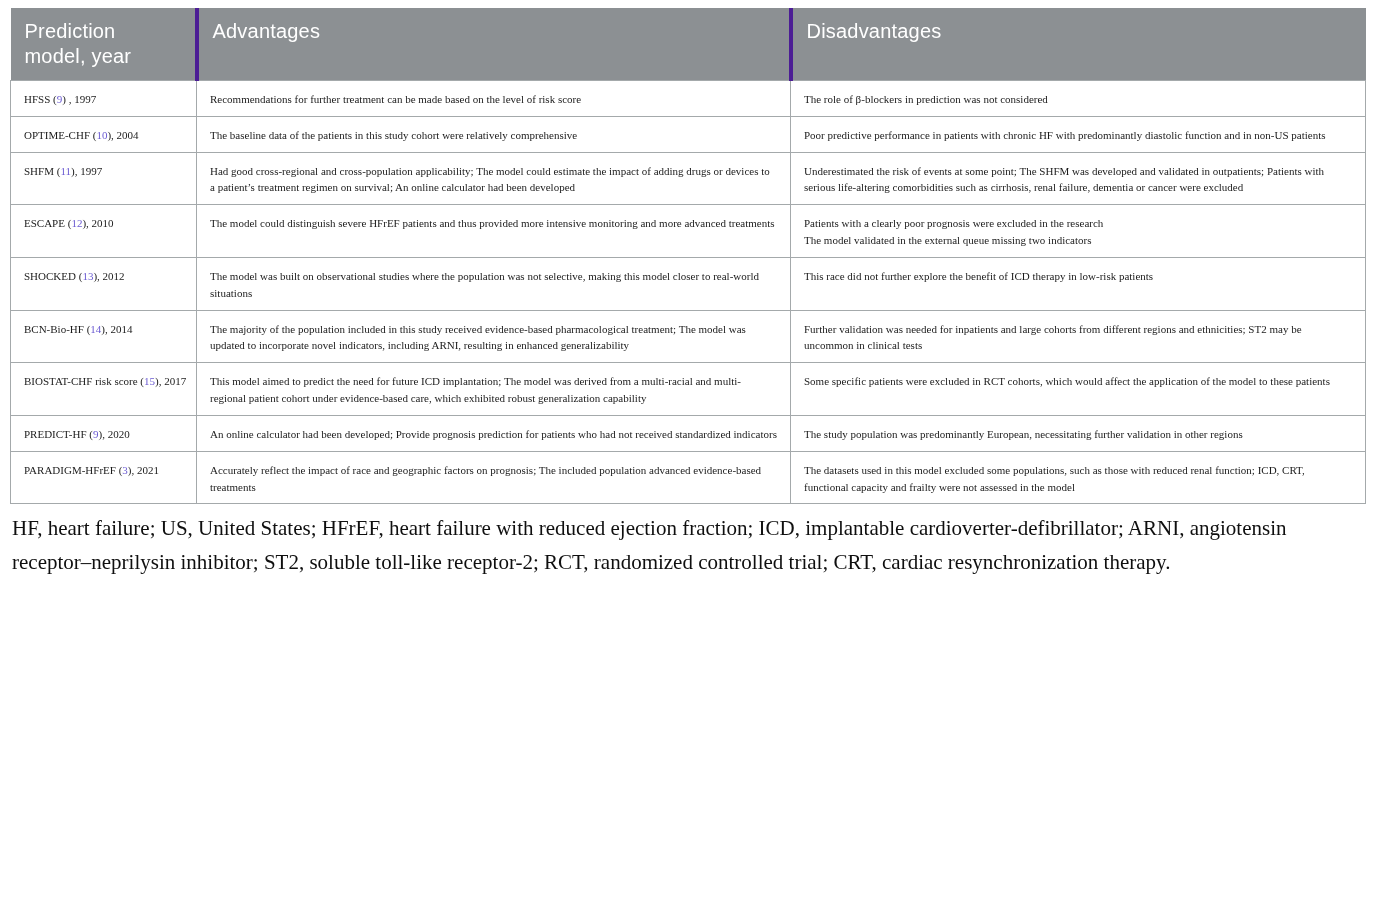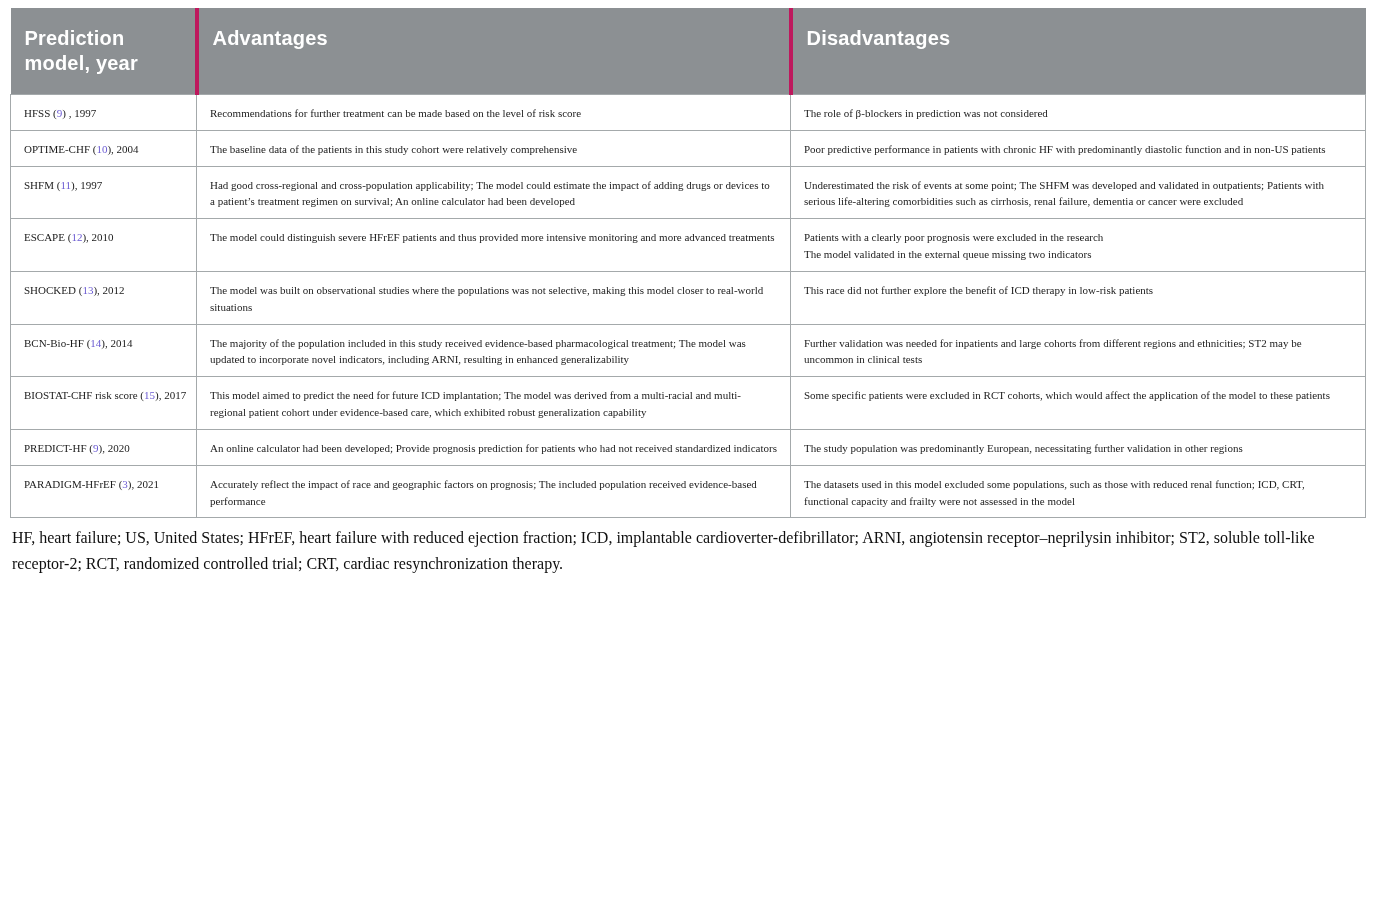--- a/index.html
+++ b/index.html
@@ -24,46 +24,46 @@
     table-layout:fixed;
   }
   col.c1{width:186px;}
   col.c2{width:594px;}
   col.c3{width:575px;}
   thead th{
     background:var(--header_bg);
     color:var(--header_text);
     font-family:"Liberation Sans", sans-serif;
     font-size:20px;
-    font-weight:700;
+    font-weight:400;
     letter-spacing:0.2px;
     text-align:left;
     vertical-align:top;
-    padding:18px 14px;
+    padding:11px 14px;
     height:67px;
     line-height:1.25;
   }
-  thead th + th{border-left:4px solid #be185d;}
+  thead th + th{border-left:4px solid #4c1d95;}
   tbody td{
     border:1px solid var(--border);
     padding:10px 13px 8px 13px;
     font-size:11px;
     line-height:1.53;
     vertical-align:top;
     white-space:pre-line;
   }
   td.model{padding-right:8px;}
   a.cite{
     color:var(--citation);
     text-decoration:none;
     cursor:pointer;
   }
   .footnote{
     width:1355px;
-    font-size:16px;
+    font-size:21px;
     line-height:1.62;
     padding:7px 2px 0 2px;
     color:#0f0f0f;
   }
 </style>
 </head>
 <body>
 
 <div class="wrap">
   <table class="cmp">
@@ -96,39 +96,39 @@
         <td>Underestimated the risk of events at some point; The SHFM was developed and validated in outpatients; Patients with serious life-altering comorbidities such as cirrhosis, renal failure, dementia or cancer were excluded</td>
       </tr>
       <tr>
         <td class="model"><span>ESCAPE (</span><a class="cite">12</a><span>), 2010</span></td>
         <td>The model could distinguish severe HFrEF patients and thus provided more intensive monitoring and more advanced treatments</td>
         <td>Patients with a clearly poor prognosis were excluded in the research
 The model validated in the external queue missing two indicators</td>
       </tr>
       <tr>
         <td class="model"><span>SHOCKED (</span><a class="cite">13</a><span>), 2012</span></td>
-        <td>The model was built on observational studies where the populations was not selective, making this model closer to real-world situations</td>
+        <td>The model was built on observational studies where the population was not selective, making this model closer to real-world situations</td>
         <td>This race did not further explore the benefit of ICD therapy in low-risk patients</td>
       </tr>
       <tr>
         <td class="model"><span>BCN-Bio-HF (</span><a class="cite">14</a><span>), 2014</span></td>
         <td>The majority of the population included in this study received evidence-based pharmacological treatment; The model was updated to incorporate novel indicators, including ARNI, resulting in enhanced generalizability</td>
         <td>Further validation was needed for inpatients and large cohorts from different regions and ethnicities; ST2 may be uncommon in clinical tests</td>
       </tr>
       <tr>
         <td class="model"><span>BIOSTAT-CHF risk score (</span><a class="cite">15</a><span>), 2017</span></td>
         <td>This model aimed to predict the need for future ICD implantation; The model was derived from a multi-racial and multi-regional patient cohort under evidence-based care, which exhibited robust generalization capability</td>
         <td>Some specific patients were excluded in RCT cohorts, which would affect the application of the model to these patients</td>
       </tr>
       <tr>
         <td class="model"><span>PREDICT-HF (</span><a class="cite">9</a><span>), 2020</span></td>
         <td>An online calculator had been developed; Provide prognosis prediction for patients who had not received standardized indicators</td>
         <td>The study population was predominantly European, necessitating further validation in other regions</td>
       </tr>
       <tr>
         <td class="model"><span>PARADIGM-HFrEF (</span><a class="cite">3</a><span>), 2021</span></td>
-        <td>Accurately reflect the impact of race and geographic factors on prognosis; The included population received evidence-based performance</td>
+        <td>Accurately reflect the impact of race and geographic factors on prognosis; The included population advanced evidence-based treatments</td>
         <td>The datasets used in this model excluded some populations, such as those with reduced renal function; ICD, CRT, functional capacity and frailty were not assessed in the model</td>
       </tr>
     </tbody>
   </table>
   <div class="footnote">HF, heart failure; US, United States; HFrEF, heart failure with reduced ejection fraction; ICD, implantable cardioverter-defibrillator; ARNI, angiotensin receptor–neprilysin inhibitor; ST2, soluble toll-like receptor-2; RCT, randomized controlled trial; CRT, cardiac resynchronization therapy.</div>
 </div>
 
 </body></html>

